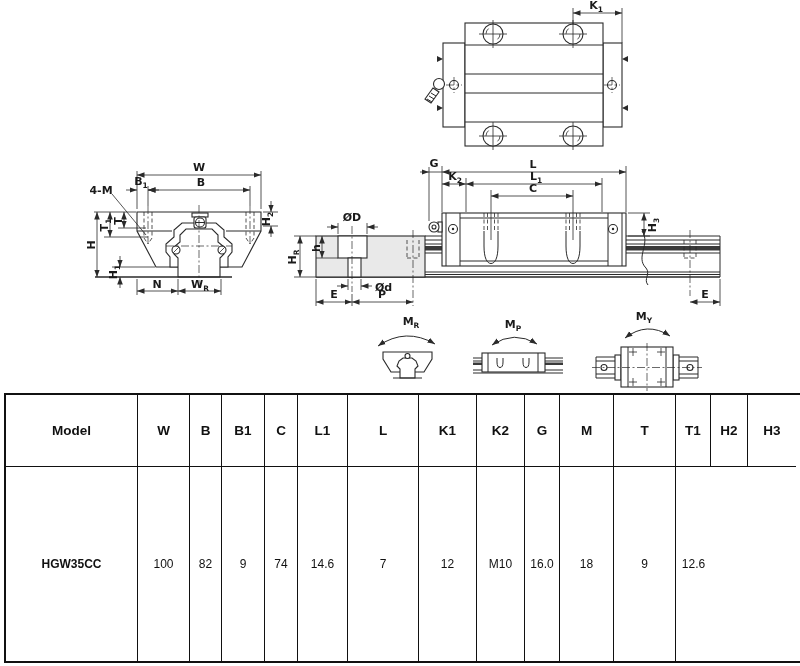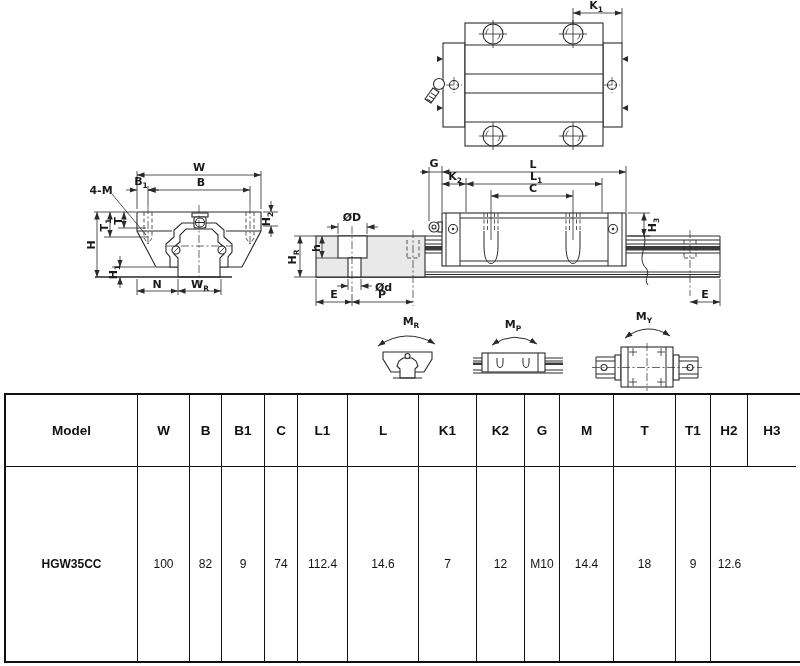--- a/index.html
+++ b/index.html
@@ -371,24 +371,23 @@
   <div class="cell hd">T</div>
   <div class="cell hd">T1</div>
   <div class="cell hd">H2</div>
   <div class="cell hd last">H3</div>
 
   <div class="cell model">HGW35CC</div>
   <div class="cell">100</div>
   <div class="cell">82</div>
   <div class="cell">9</div>
   <div class="cell">74</div>
-  <div class="cell">112.4</div>
   <div class="cell">14.6</div>
   <div class="cell">7</div>
   <div class="cell">12</div>
   <div class="cell">M10</div>
-  <div class="cell">14.4</div>
+  <div class="cell">16.0</div>
   <div class="cell">18</div>
   <div class="cell">9</div>
   <div class="cell last">12.6</div>
 </div>
 
 </div>
 
 </body></html>

